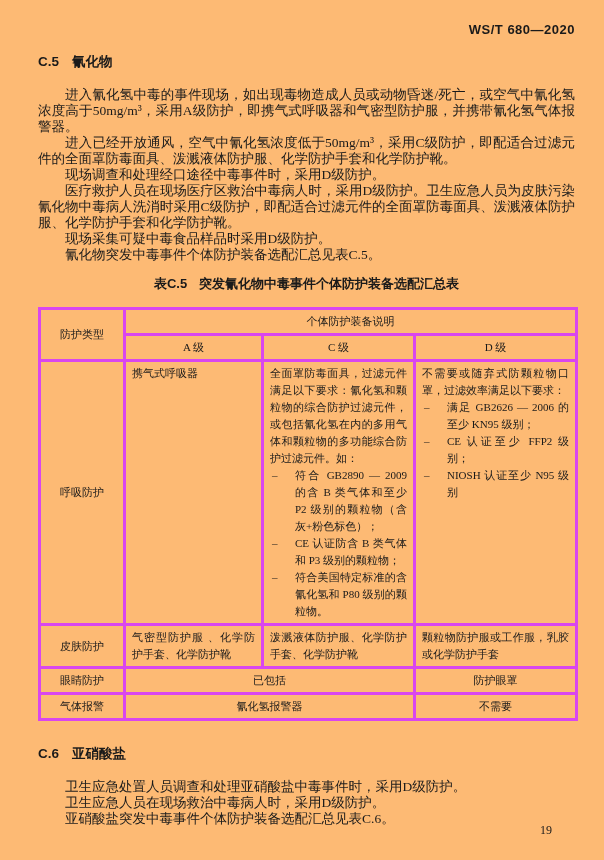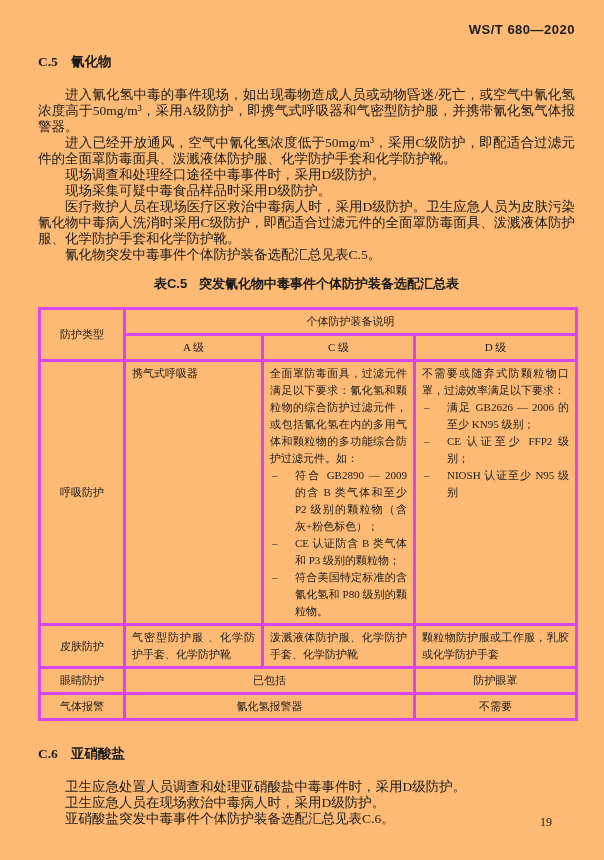--- a/index.html
+++ b/index.html
@@ -17,21 +17,21 @@
   }
   .doc-ref {
     text-align: right;
     font-family: "Liberation Sans", "DejaVu Sans", sans-serif;
     font-weight: bold;
     font-size: 13px;
     letter-spacing: 0.5px;
     margin: 0 0 16px 0;
   }
   .sec-heading {
-    font-family: Liberation Serif, serif;
+    font-family: Liberation Sans, sans-serif;
     font-weight: bold;
     font-size: 13.5px;
     margin: 14px 0 16px 0;
   }
   .sec-heading .sec-num { margin-right: 13px; }
   .body-text p {
     margin: 0;
     font-size: 13.5px;
     line-height: 16px;
     text-indent: 2em;
@@ -63,42 +63,42 @@
   table.ppe td.rowlabel { text-align: center; }
   table.ppe td.content { vertical-align: top; text-align: justify; }
   table.ppe td.center { text-align: center; }
   .cell-intro { margin: 0; }
   .bullet { display: flex; margin: 0; }
   .bullet-dash { flex: 0 0 23px; padding-left: 2px; }
   .bullet-text { flex: 1 1 auto; text-align: justify; }
   .page-number {
     position: absolute;
     right: 52px;
-    bottom: 30px;
+    bottom: 22px;
     font-size: 12px;
   }
   .sec-gap { height: 10px; }
 </style>
 </head>
 <body>
 
 <div class="page">
 
   <div class="doc-ref">WS/T 680—2020</div>
 
   <div class="sec-heading">
     <span class="sec-num">C.5</span><span>氰化物</span>
   </div>
 
   <div class="body-text">
     <p>进入氰化氢中毒的事件现场，如出现毒物造成人员或动物昏迷/死亡，或空气中氰化氢浓度高于50mg/m³，采用A级防护，即携气式呼吸器和气密型防护服，并携带氰化氢气体报警器。</p>
     <p>进入已经开放通风，空气中氰化氢浓度低于50mg/m³，采用C级防护，即配适合过滤元件的全面罩防毒面具、泼溅液体防护服、化学防护手套和化学防护靴。</p>
     <p>现场调查和处理经口途径中毒事件时，采用D级防护。</p>
+    <p>医疗救护人员在现场医疗区救治中毒病人时，采用D级防护。卫生应急人员为皮肤污染氰化物中毒病人洗消时采用C级防护，即配适合过滤元件的全面罩防毒面具、泼溅液体防护服、化学防护手套和化学防护靴。</p>
     <p>现场采集可疑中毒食品样品时采用D级防护。</p>
-    <p>医疗救护人员在现场医疗区救治中毒病人时，采用D级防护。卫生应急人员为皮肤污染氰化物中毒病人洗消时采用C级防护，即配适合过滤元件的全面罩防毒面具、泼溅液体防护服、化学防护手套和化学防护靴。</p>
     <p>氰化物突发中毒事件个体防护装备选配汇总见表C.5。</p>
   </div>
 
   <div class="table-caption">
     <span class="cap-num">表C.5</span><span>突发氰化物中毒事件个体防护装备选配汇总表</span>
   </div>
 
   <table class="ppe">
     <colgroup>
       <col style="width:85px">

